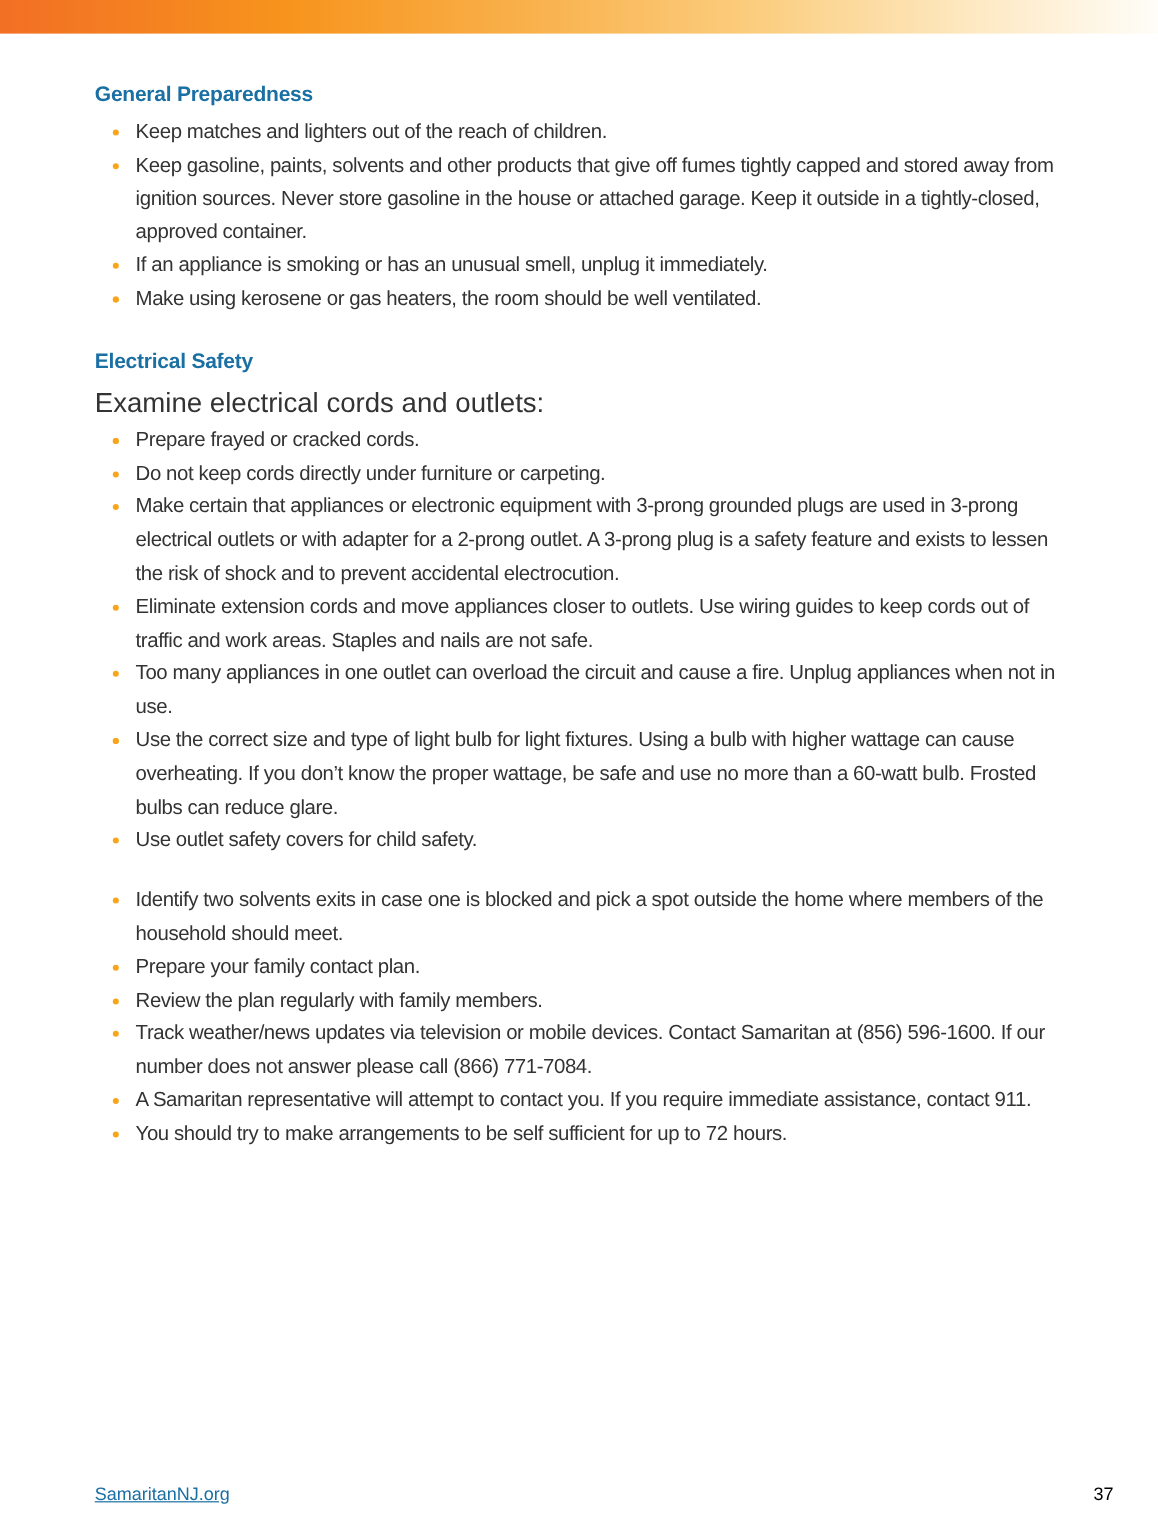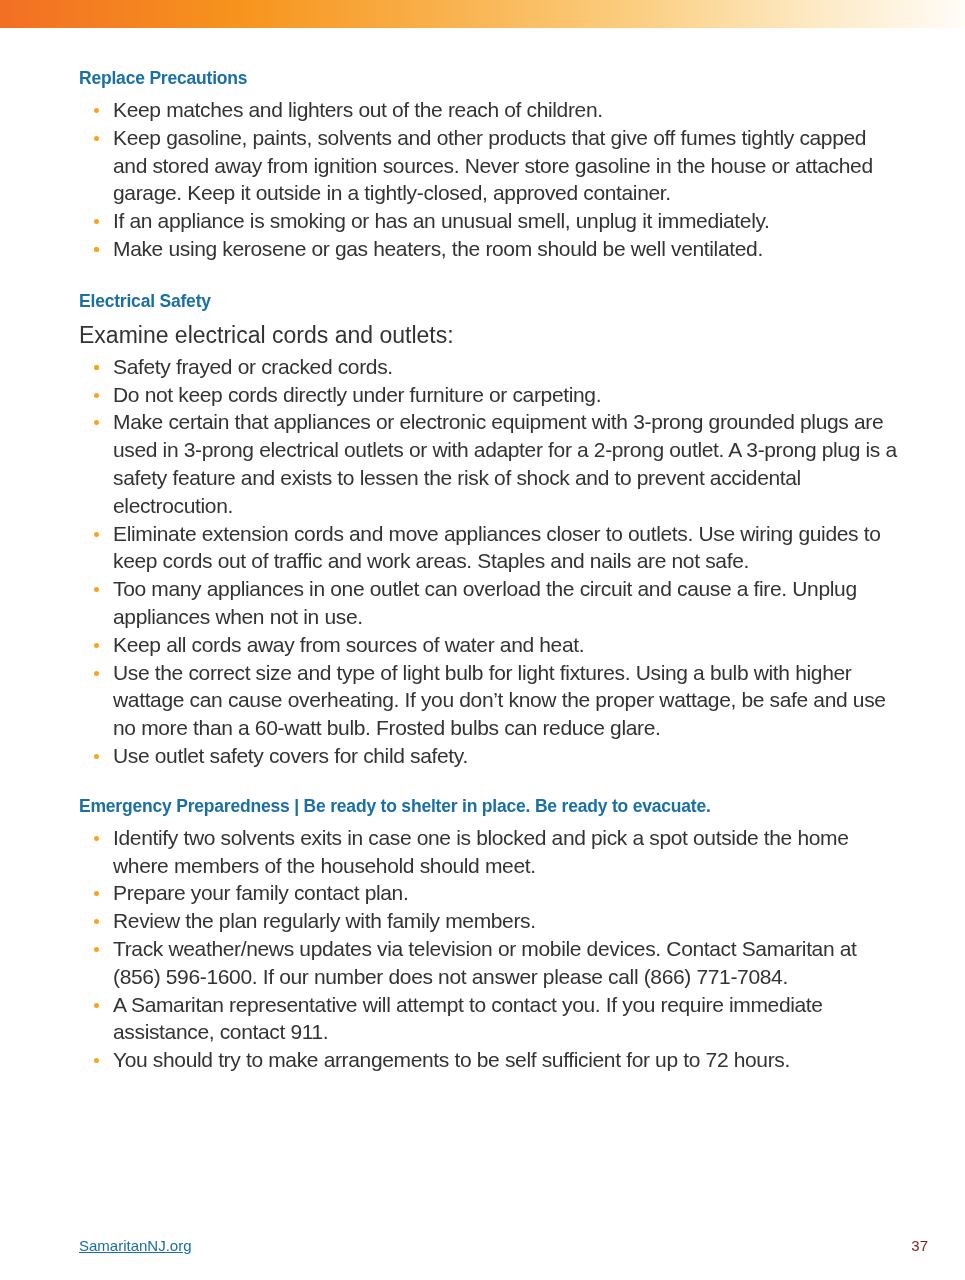--- a/index.html
+++ b/index.html
@@ -12,72 +12,71 @@
     background: linear-gradient(to right, #f26f24 0%, #f7941d 25%, #f9b04a 45%, #fbcd7e 65%, #fde6bb 82%, #fffdf8 100%);
   }
   .content { position: absolute; left: 79px; top: 64px; width: 820px; }
   h2.section-title {
     margin: 0; font-size: 17.5px; font-weight: bold; color: #1a6fa3;
     line-height: 28px; letter-spacing: -0.2px;
   }
   .intro { font-size: 23px; line-height: 28px; margin: 6px 0 4px 0; }
   ul.bullets { list-style: none; margin: 4px 0 0 0; padding: 0; }
   ul.bullets li {
-    position: relative; padding-left: 34px; font-size: 21px; line-height: 27.8px;
+    position: relative; padding-left: 34px; font-size: 17px; line-height: 27.8px;
     letter-spacing: -0.35px;
   }
   ul.bullets li .dot {
     position: absolute; left: 15px; top: 12px; width: 5px; height: 5px; border-radius: 50%;
     background: #f9a51a;
   }
   .section { margin-bottom: 22px; }
   .sec1 { margin-bottom: 24px; }
   .footer-left {
     position: absolute; left: 79px; top: 1237px; font-size: 15px; color: #1a6fa3; text-decoration: underline;
   }
   .footer-right {
-    position: absolute; right: 37px; top: 1237px; font-size: 15px; color: #7f1d1d;
+    position: absolute; right: 37px; top: 1237px; font-size: 15px; color: #000000;
   }
 </style>
 </head>
 <body>
 
 <div class="top-bar"></div>
 
 <div class="content">
 
   <div class="section sec1">
-    <h2 class="section-title">Replace Precautions</h2>
+    <h2 class="section-title">General Preparedness</h2>
     <ul class="bullets">
       <li><span class="dot"></span><span>Keep matches and lighters out of the reach of children.</span></li>
       <li><span class="dot"></span><span>Keep gasoline, paints, solvents and other products that give off fumes tightly capped and stored away from ignition sources. Never store gasoline in the house or attached garage. Keep it outside in a tightly-closed, approved container.</span></li>
       <li><span class="dot"></span><span>If an appliance is smoking or has an unusual smell, unplug it immediately.</span></li>
       <li><span class="dot"></span></li>
       <li><span class="dot"></span><span>Make using kerosene or gas heaters, the room should be well ventilated.</span></li>
     </ul>
   </div>
 
   <div class="section">
     <h2 class="section-title">Electrical Safety</h2>
     <p class="intro">Examine electrical cords and outlets:</p>
     <ul class="bullets">
       <li><span class="dot"></span></li>
-      <li><span class="dot"></span><span>Safety frayed or cracked cords.</span></li>
+      <li><span class="dot"></span><span>Prepare frayed or cracked cords.</span></li>
       <li><span class="dot"></span><span>Do not keep cords directly under furniture or carpeting.</span></li>
       <li><span class="dot"></span><span>Make certain that appliances or electronic equipment with 3-prong grounded plugs are used in 3-prong electrical outlets or with adapter for a 2-prong outlet. A 3-prong plug is a safety feature and exists to lessen the risk of shock and to prevent accidental electrocution.</span></li>
       <li><span class="dot"></span><span>Eliminate extension cords and move appliances closer to outlets. Use wiring guides to keep cords out of traffic and work areas. Staples and nails are not safe.</span></li>
       <li><span class="dot"></span><span>Too many appliances in one outlet can overload the circuit and cause a fire. Unplug appliances when not in use.</span></li>
-      <li><span class="dot"></span><span>Keep all cords away from sources of water and heat.</span></li>
+      <li><span class="dot"></span></li>
       <li><span class="dot"></span><span>Use the correct size and type of light bulb for light fixtures. Using a bulb with higher wattage can cause overheating. If you don’t know the proper wattage, be safe and use no more than a 60-watt bulb. Frosted bulbs can reduce glare.</span></li>
       <li><span class="dot"></span><span>Use outlet safety covers for child safety.</span></li>
     </ul>
   </div>
 
   <div class="section">
-    <h2 class="section-title">Emergency Preparedness | Be ready to shelter in place. Be ready to evacuate.</h2>
     <ul class="bullets">
       <li><span class="dot"></span><span>Identify two solvents exits in case one is blocked and pick a spot outside the home where members of the household should meet.</span></li>
       <li><span class="dot"></span><span>Prepare your family contact plan.</span></li>
       <li><span class="dot"></span><span>Review the plan regularly with family members.</span></li>
       <li><span class="dot"></span><span>Track weather/news updates via television or mobile devices.  Contact Samaritan at (856) 596-1600. If our number does not answer please call (866) 771-7084.</span></li>
       <li><span class="dot"></span><span>A Samaritan representative will attempt to contact you. If you require immediate assistance, contact 911.</span></li>
       <li><span class="dot"></span><span>You should try to make arrangements to be self sufficient for up to 72 hours.</span></li>
     </ul>
   </div>
 

